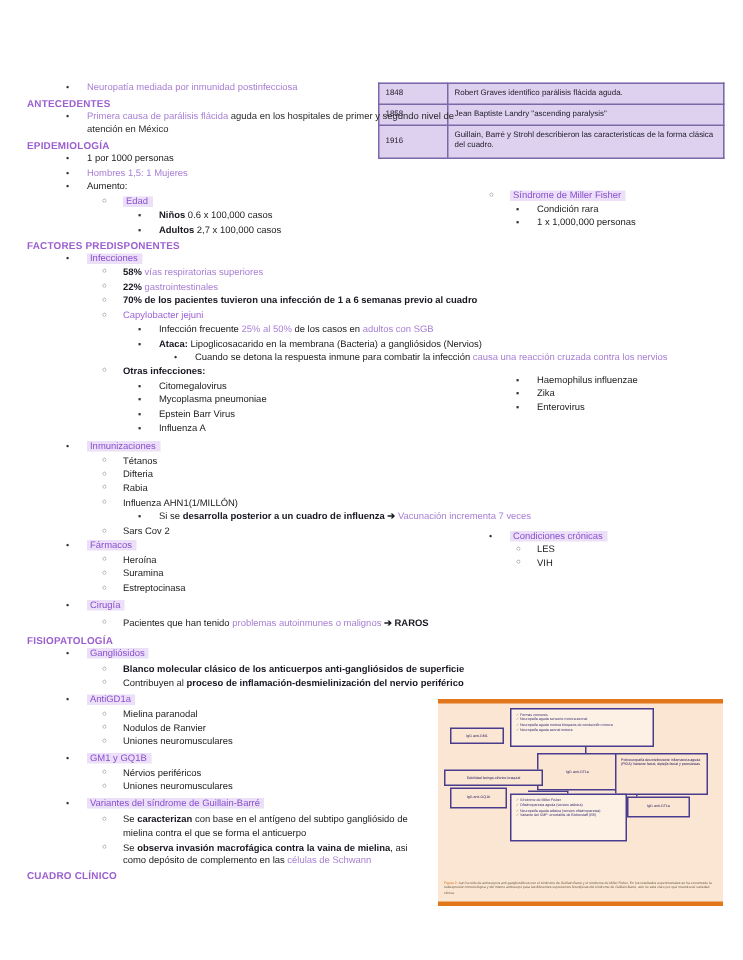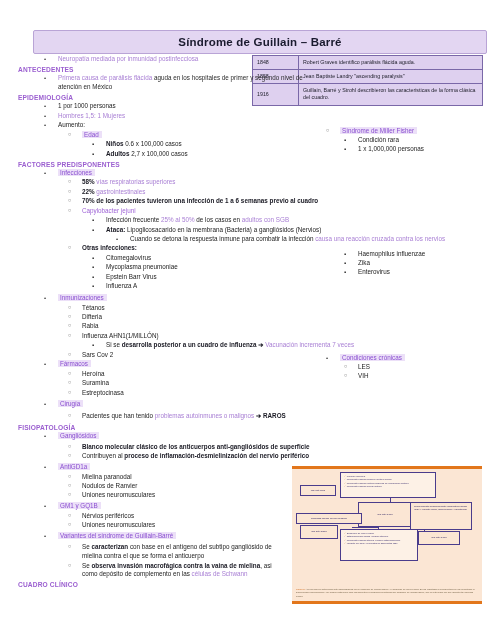--- a/index.html
+++ b/index.html
@@ -149,23 +149,20 @@
   .fline {
     position: absolute;
     background: #4a3c8c;
   }
 </style>
 </head>
 <body>
 
 <div class="page">
 
-  <div class="title-banner">
-    <span class="t">Síndrome de Guillain – Barré</span>
-  </div>
 
   <table class="hist-table">
     <tbody>
         <tr>
       <td class="yr">1848</td>
       <td>Robert Graves identifico parálisis flácida aguda.</td>
     </tr>
     <tr>
       <td class="yr">1858</td>
       <td>Jean Baptiste Landry "ascending paralysis"</td>

